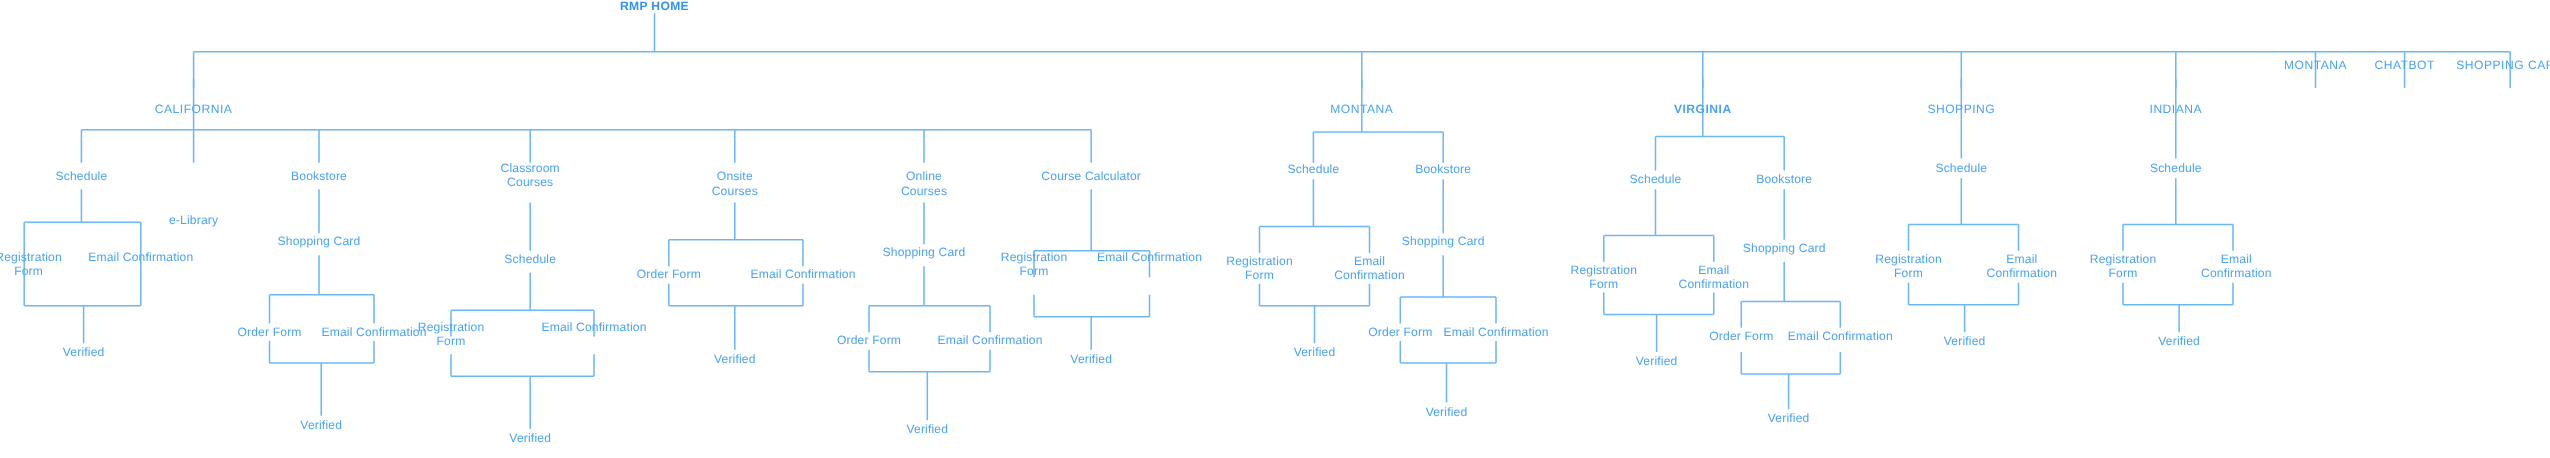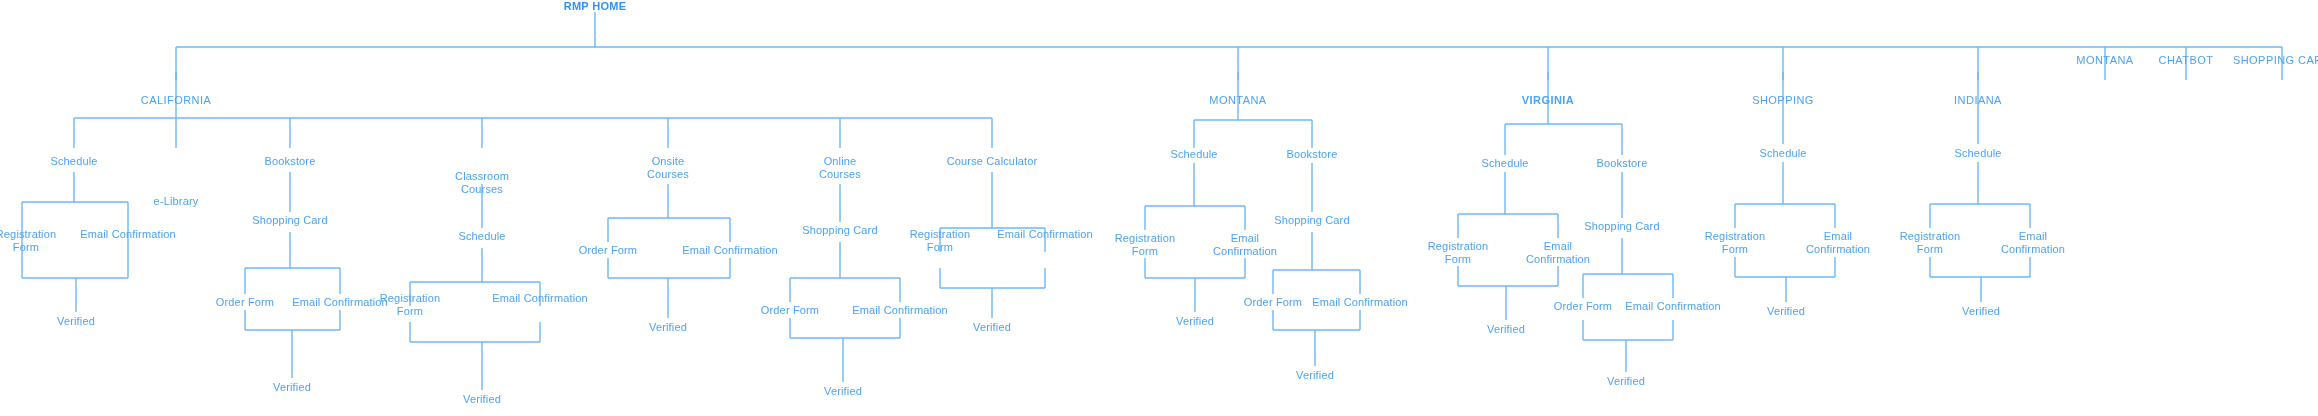--- a/index.html
+++ b/index.html
@@ -213,21 +213,21 @@
   <div class="node-label state" style="left:1548px; top:54px;font-weight:bold;">VIRGINIA</div>
   <div class="node-label state" style="left:1783px; top:54px;">SHOPPING</div>
   <div class="node-label state" style="left:1978px; top:54px;">INDIANA</div>
   <div class="node-label leaf-cap" style="left:2105px; top:54px;">MONTANA</div>
   <div class="node-label leaf-cap" style="left:2186px; top:54px;">CHATBOT</div>
   <div class="node-label leaf-cap" style="left:2282px; top:54px;">SHOPPING CARD</div>
 
   <div class="node-label" style="left:74px; top:155px;">Schedule</div>
   <div class="node-label" style="left:176px; top:155px;margin-top:40px;">e-Library</div>
   <div class="node-label" style="left:290px; top:155px;">Bookstore</div>
-  <div class="node-label" style="left:482px; top:170px;">Classroom
+  <div class="node-label" style="left:482px; top:147px;">Classroom
 Courses</div>
   <div class="node-label" style="left:668px; top:155px;">Onsite
 Courses</div>
   <div class="node-label" style="left:840px; top:155px;">Online
 Courses</div>
   <div class="node-label" style="left:992px; top:155px;">Course Calculator</div>
 
   <div class="node-label" style="left:26px; top:228px;">Registration
 Form</div>
   <div class="node-label" style="left:128px; top:228px;">Email Confirmation</div>

